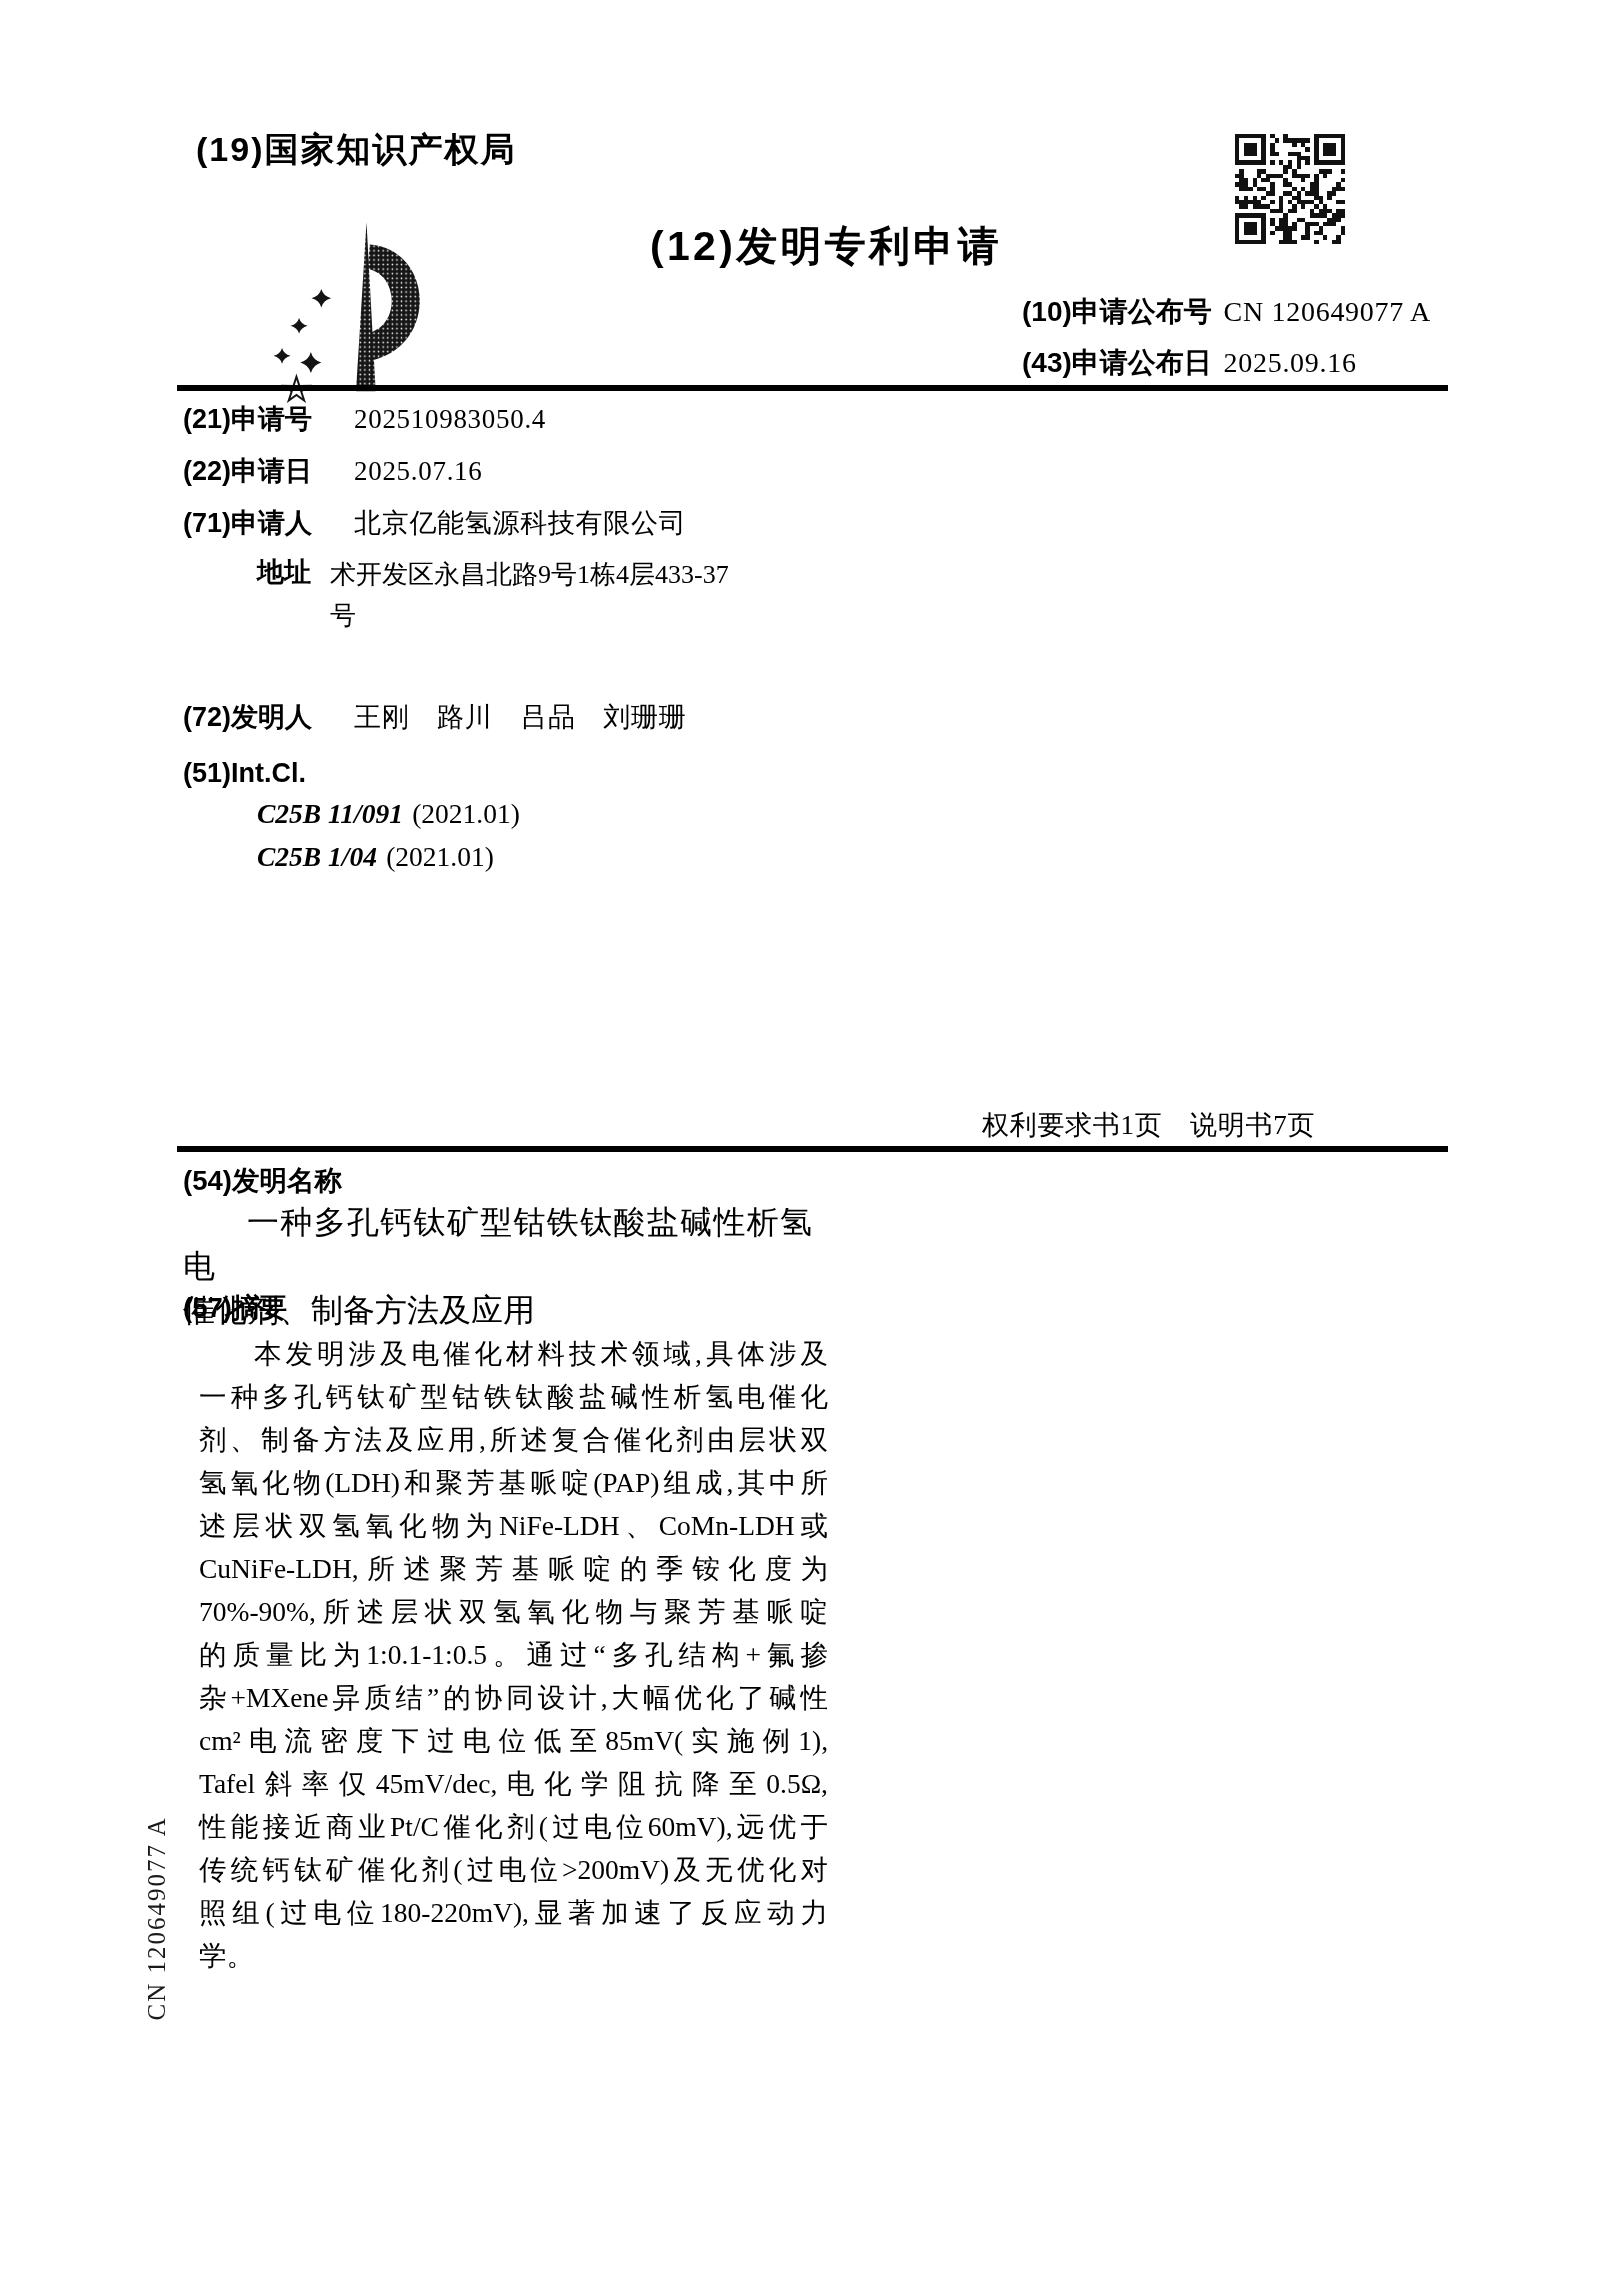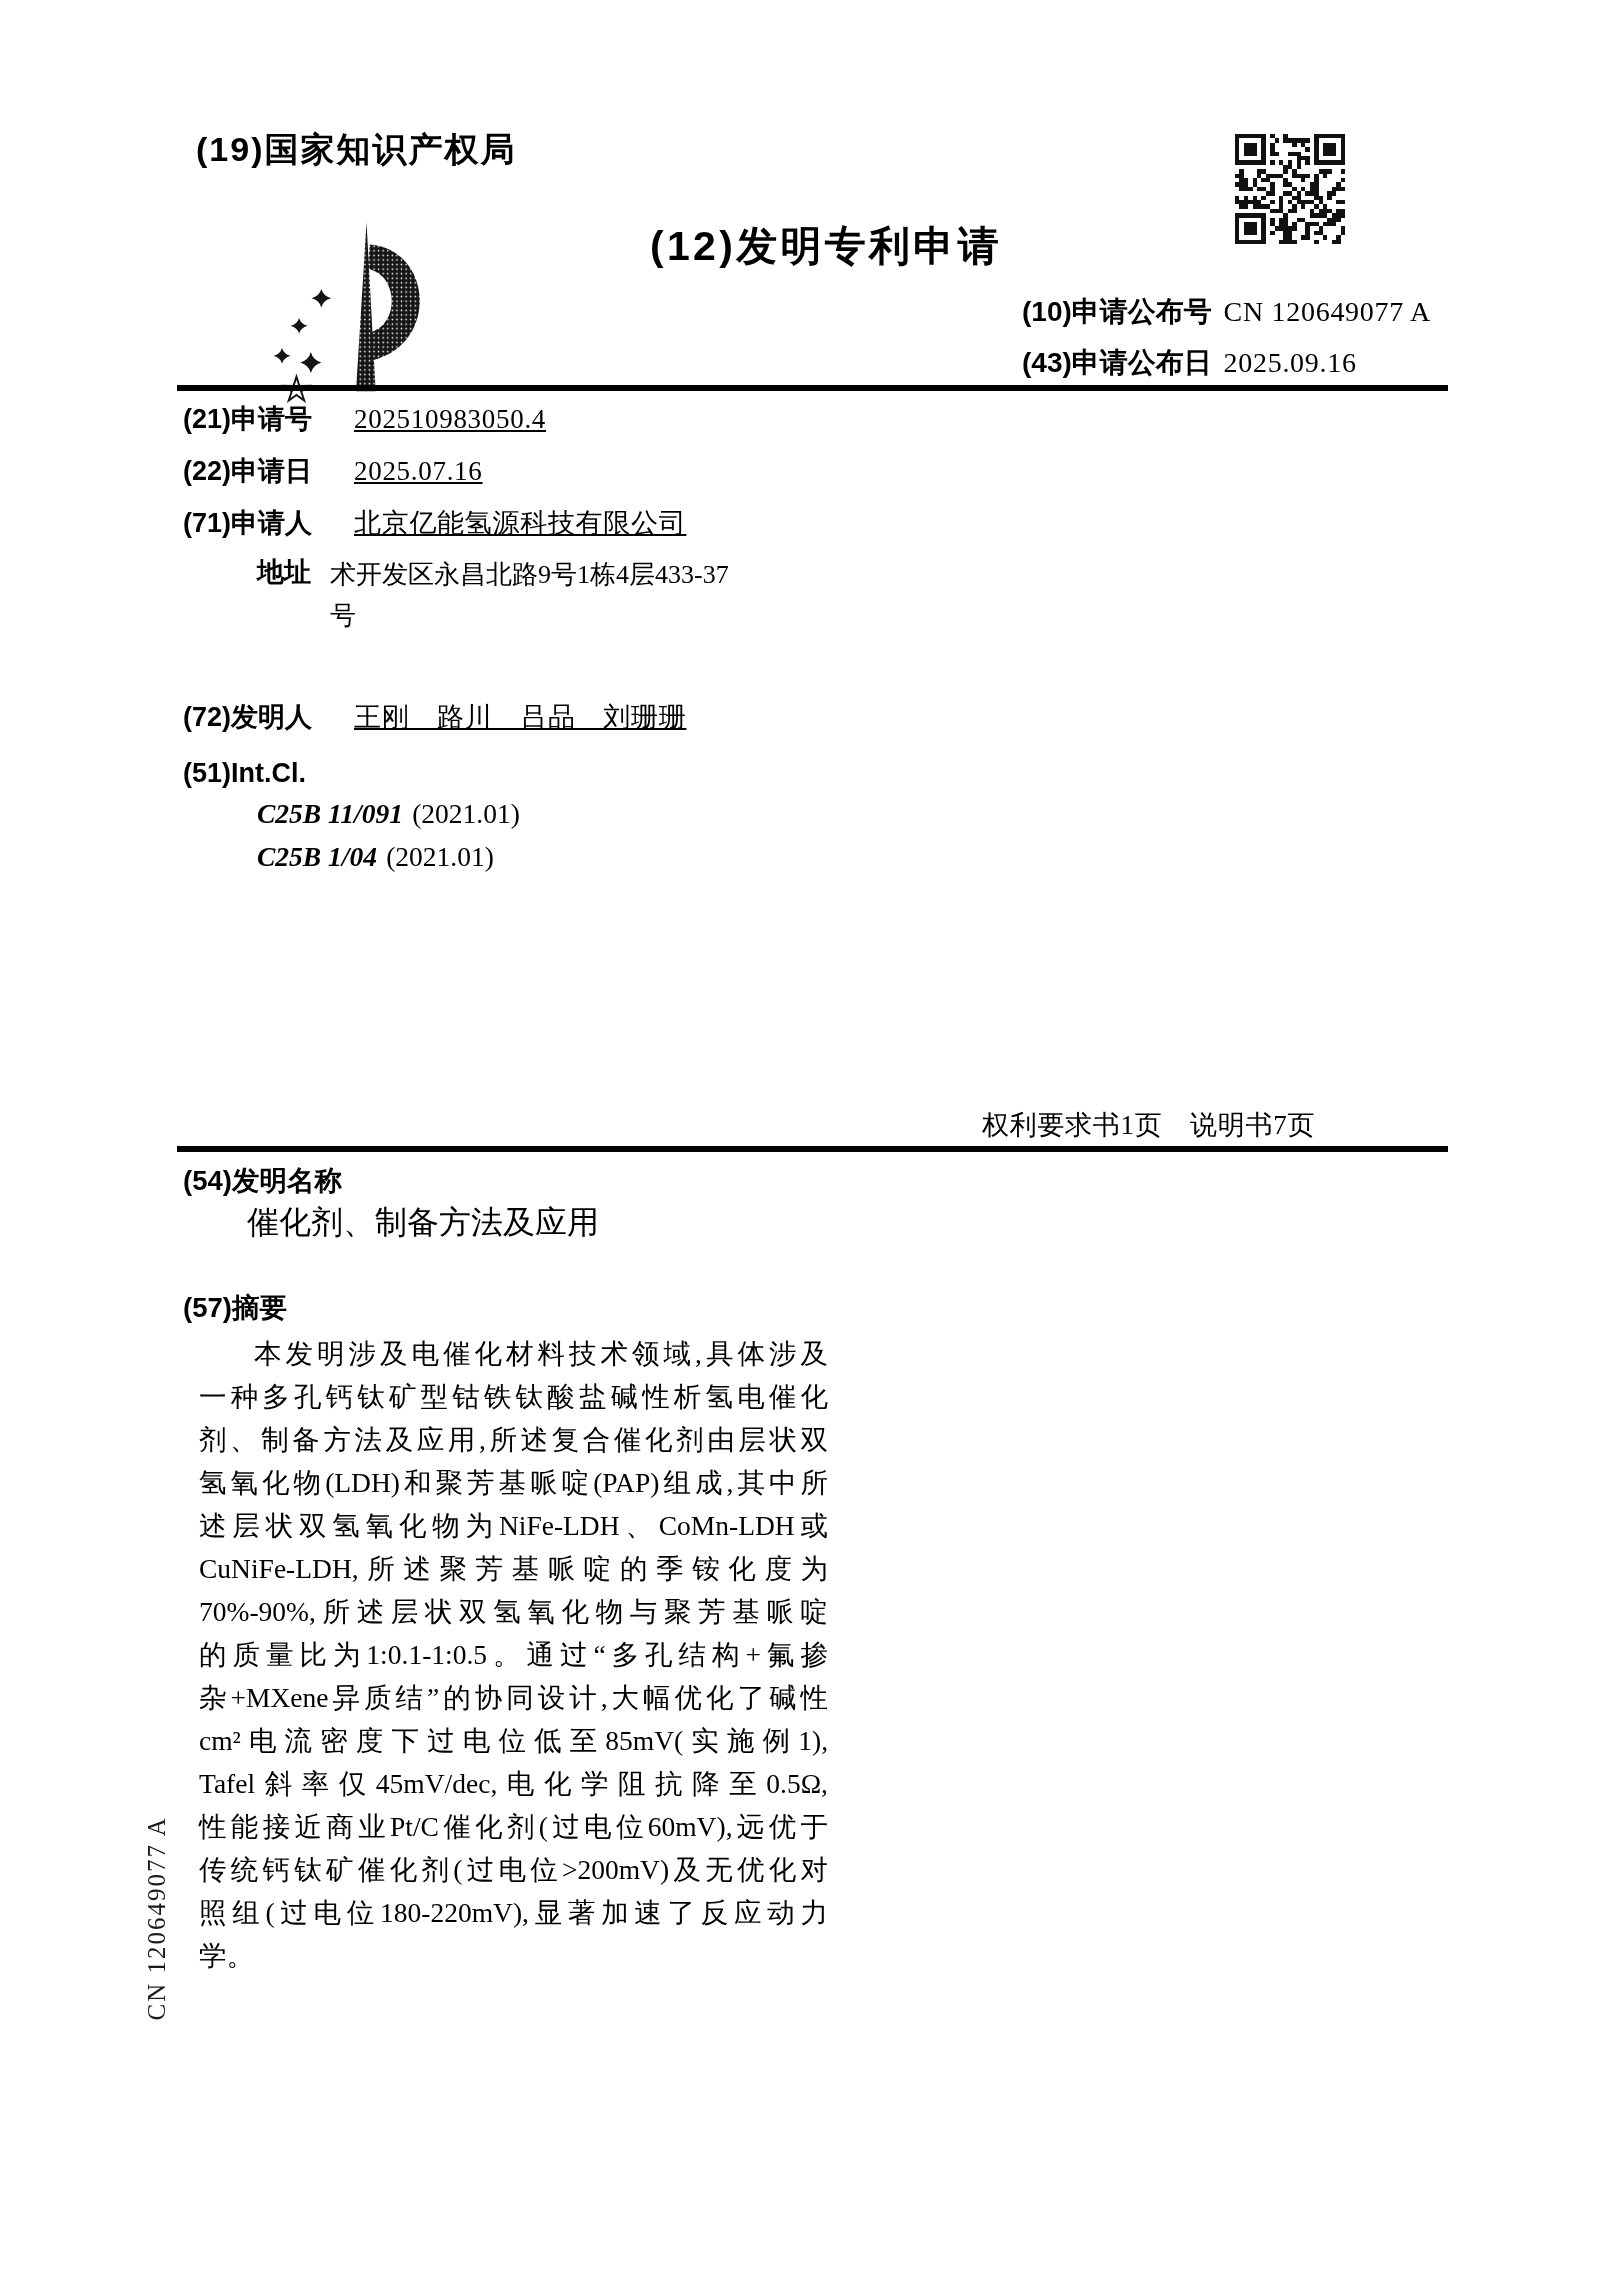--- a/index.html
+++ b/index.html
@@ -24,21 +24,21 @@
   .pub-lbl{font-weight:700;font-family:"Liberation Sans","DejaVu Sans",sans-serif;}
   .pub-val{margin-left:11.8px;letter-spacing:0.7px;}
 
   .rule{position:absolute;left:177px;width:1271px;height:5.9px;background:#000;}
   #rule1{top:385px;}
   #rule2{top:1146px;}
 
   .b-row{position:absolute;left:183px;font-size:27px;white-space:nowrap;line-height:34px;}
   .b-lbl{display:inline-block;min-width:171px;font-weight:700;
          font-family:"Liberation Sans","DejaVu Sans",sans-serif;}
-  .b-val{letter-spacing:0.7px;text-decoration:underline;}
+  .b-val{letter-spacing:0.7px;}
 
   .addr-lbl{position:absolute;left:257px;top:554px;font-size:27px;font-weight:700;
             font-family:"Liberation Sans","DejaVu Sans",sans-serif;}
   .addr-lines{position:absolute;left:330px;top:554px;width:491px;
               font-size:26px;line-height:41px;}
 
   .ipc{position:absolute;left:257px;font-size:27.5px;white-space:nowrap;}
   .ipc .code{font-style:italic;font-weight:600;}
   .ipc .ver{margin-left:9.2px;}
 
@@ -344,20 +344,21 @@
   <div class="ipc" style="top:841px;">
     <span class="code">C25B 1/04</span><span class="ver">(2021.01)</span>
   </div>
 
   <div class="pages-info">权利要求书1页　说明书7页</div>
 
   <div id="rule2" class="rule"></div>
 
   <div id="s54" class="sec-lbl">(54)发明名称</div>
   <div class="title-lines">
+      <div>一种多孔钙钛矿型钴铁钛酸盐碱性析氢电</div>
       <div>催化剂、制备方法及应用</div>
     </div>
 
   <div id="s57" class="sec-lbl">(57)摘要</div>
   <div class="abs-lines">
       <div>本发明涉及电催化材料技术领域,具体涉及</div>
       <div>一种多孔钙钛矿型钴铁钛酸盐碱性析氢电催化</div>
       <div>剂、制备方法及应用,所述复合催化剂由层状双</div>
       <div>氢氧化物(LDH)和聚芳基哌啶(PAP)组成,其中所</div>
       <div>述层状双氢氧化物为NiFe-LDH、CoMn-LDH或</div>

